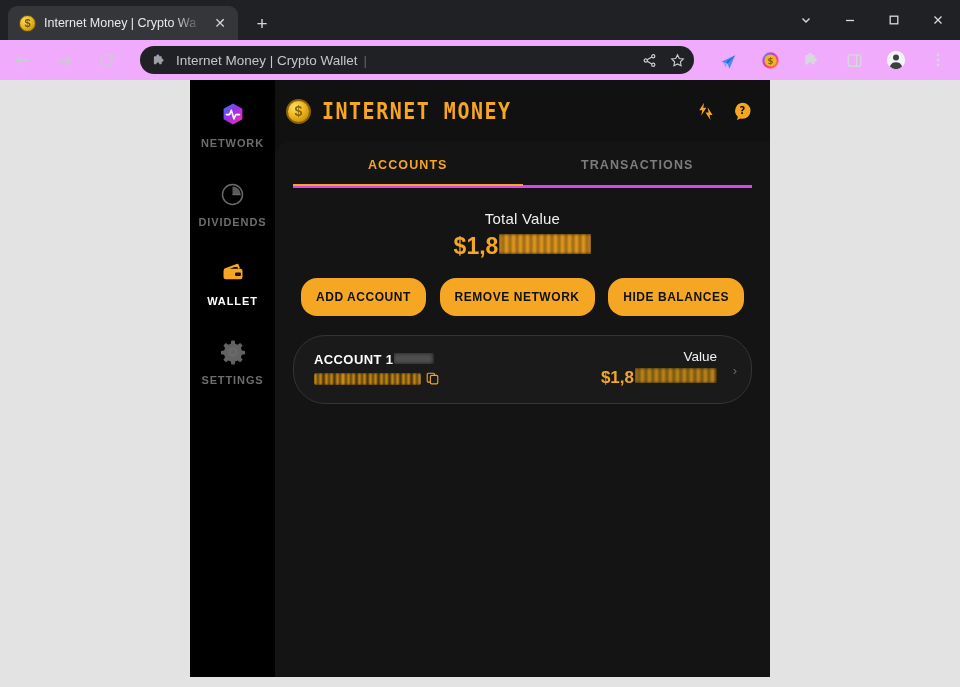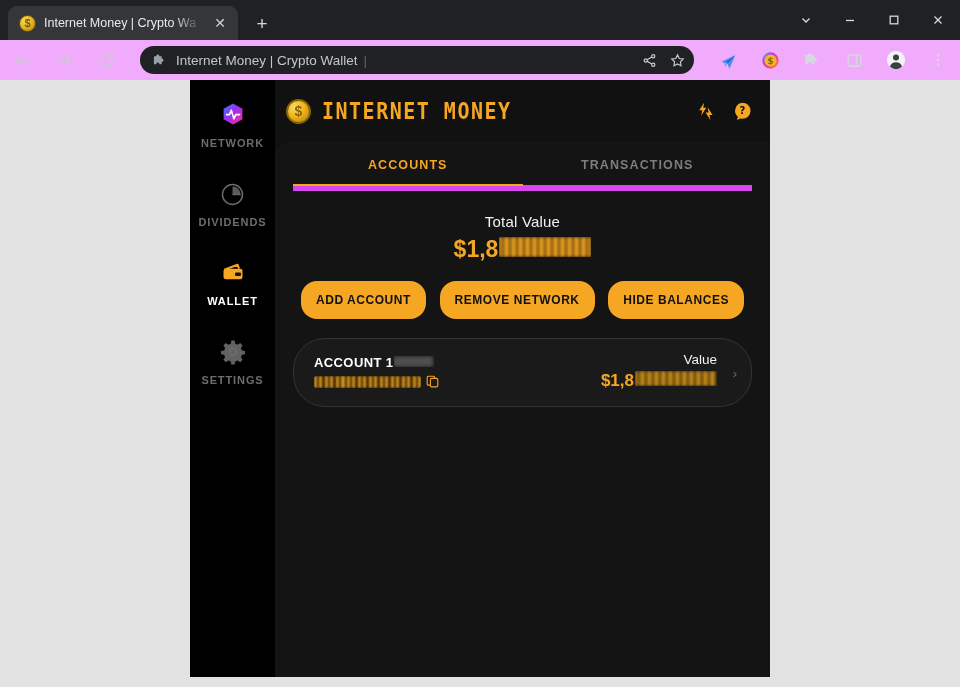--- a/index.html
+++ b/index.html
@@ -122,21 +122,21 @@
   }
   .hdr-icons { display: flex; align-items: center; gap: 15px; flex: none; }
   .hdr-ico { width: 22px; height: 22px; display: flex; align-items: center; justify-content: center; }
 
   .panel {
     flex: 1; margin-left: 0; background: #141414;
     border-radius: 14px 0 0 0; padding: 0 18px; min-width: 0;
     display: flex; flex-direction: column;
   }
 
-  .tabs { display: flex; border-bottom: 6px solid #d946ef; }
+  .tabs { display: flex; border-bottom: 3px solid #d946ef; }
   .tab-btn {
     flex: 1; text-align: center; padding: 16px 0 13px;
     font-size: 12.5px; font-weight: bold; letter-spacing: 1.1px;
     color: #7d7d7d; position: relative;
   }
   .tab-btn.active { color: #f5a623; }
   .tab-btn.active::after {
     content: ""; position: absolute; left: 0; right: 0; bottom: -1px;
     height: 2.5px; background: #f5a623;
   }

